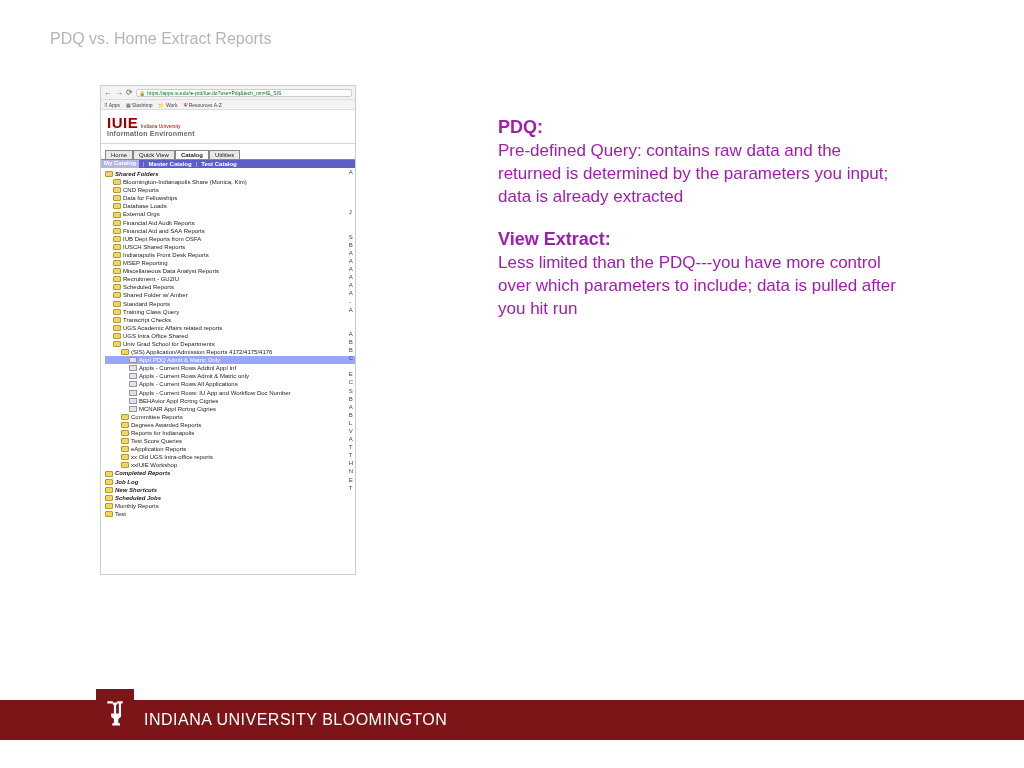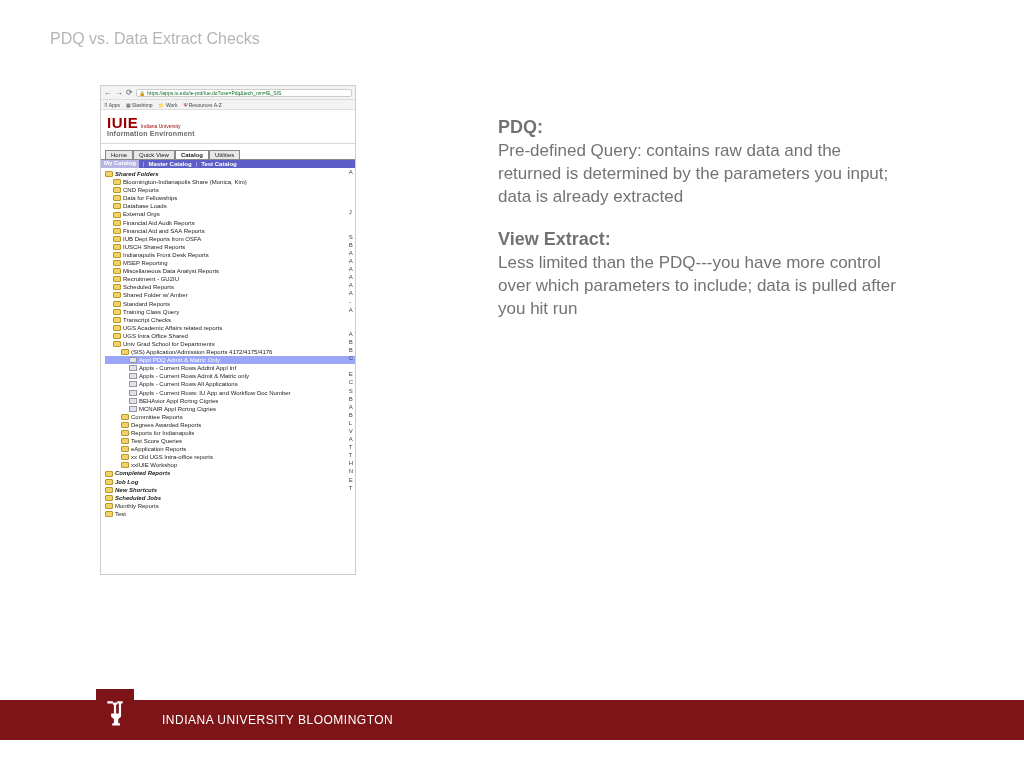--- a/index.html
+++ b/index.html
@@ -141,21 +141,21 @@
   .ind3 { padding-left: 24px; }
   .selected { background:#9AA6F7; color:#fff; }
   .bold-it { font-weight:700; font-style: italic; }
   .text-block {
     position: absolute;
     top: 115px;
     left: 498px;
     width: 400px;
     font-size: 17px;
     line-height: 1.35;
-    color: #737373;
+    color: #a21caf;
   }
   .text-block .para { margin-bottom: 18px; }
   .text-block .heading { font-weight: 700; font-size: 18px; }
   .footer-bar {
     position: absolute;
     left: 0; right: 0; bottom: 28px;
     height: 40px;
     background: #7d1418;
     display: flex;
     align-items: center;
@@ -168,29 +168,29 @@
     margin-top: -12px;
     display: flex;
     align-items: center;
     justify-content: center;
   }
   .iu-trident {
     width: 22px; height: 30px;
   }
   .footer-text {
     color: #fff;
-    font-size: 12px;
+    font-size: 16px;
     letter-spacing: 0.5px;
-    margin-left: 28px;
+    margin-left: 10px;
   }
 </style>
 </head>
 <body>
 
-<div class="slide-title">PDQ vs. Data Extract Checks</div>
+<div class="slide-title">PDQ vs. Home Extract Reports</div>
 
 <div class="screenshot-container">
   <div class="browser-bar">
     <span class="browser-btn">←</span>
     <span class="browser-btn">→</span>
     <span class="browser-btn">⟳</span>
     <div class="url-box">
       <span style="color:#0a6b24">🔒 </span><span>https://apps.iu.edu/ie-prd/Iue.do?use=Pdq&amp;tech_nm=IE_SIS</span>
     </div>
   </div>

